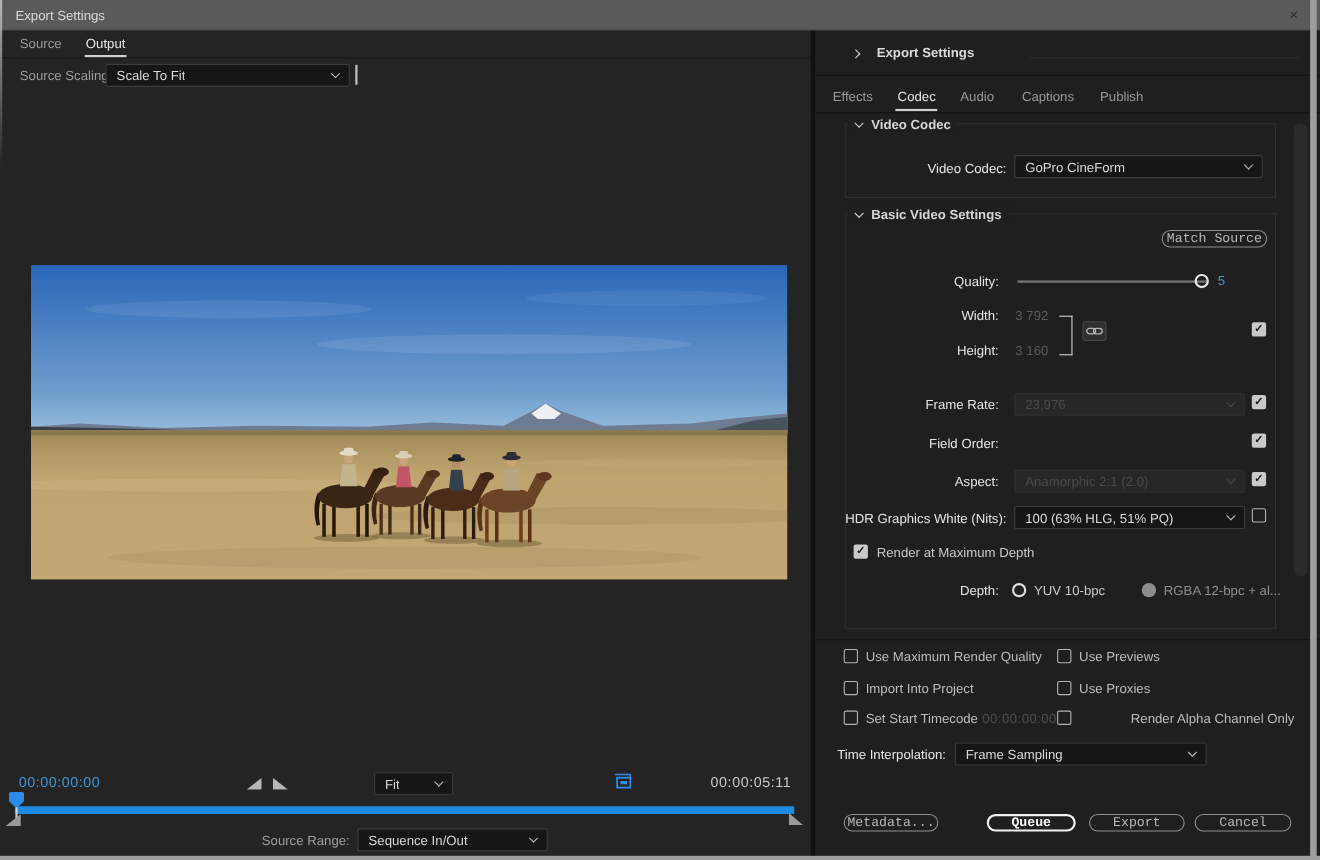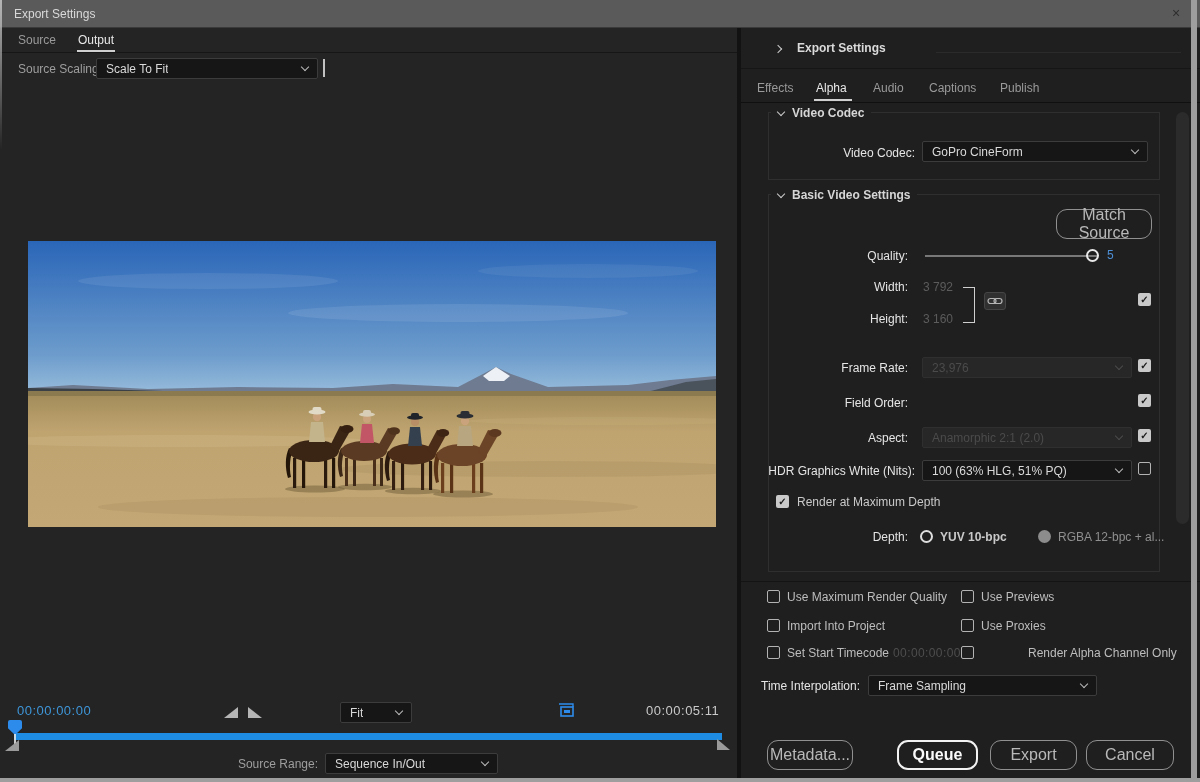--- a/index.html
+++ b/index.html
@@ -44,23 +44,23 @@
 
   .cb { position:absolute; width:13px; height:13px; border-radius:2px; }
   .cb.unchecked { border:1.6px solid #b3b3b3; background:transparent; }
   .cb.checked { background:#c9c9c9; color:#191919; font-size:10px; font-weight:bold;
                 display:flex; align-items:center; justify-content:center; line-height:1; }
 
   .radio { position:absolute; width:13px; height:13px; border-radius:50%; }
   .radio.hollow { border:2px solid #dedede; }
   .radio.filled { background:#8c8c8c; }
 
-  .pill { position:absolute; height:30px; border:1px solid #909090; border-radius:11px; background:transparent;
-          color:#b9b9b9; font-size:16px; display:flex; align-items:center; justify-content:center;
-          font-family:Liberation Sans, sans-serif; cursor:default; }
+  .pill { position:absolute; height:16px; border:1px solid #909090; border-radius:11px; background:transparent;
+          color:#b9b9b9; font-size:12px; display:flex; align-items:center; justify-content:center;
+          font-family:Liberation Mono, monospace; cursor:default; }
   .pill.primary { border:2px solid #f2f2f2; color:#fafafa; font-weight:bold; }
 
   .secbox { position:absolute; left:27px; width:392px; border:1px solid #2f2f2f; }
   .sechdr { position:absolute; display:flex; align-items:center; gap:8px; background:#1f1f1f;
             padding:0 7px; font-size:12px; font-weight:bold; color:#d6d6d6; height:14px; z-index:2; }
   .sechdr .chev { color:#cccccc; margin-top:-2px; }
 
   .hline { position:absolute; height:1px; background:#161616; }
 
   .tri { position:absolute; background:#b5b5b5; }
@@ -241,21 +241,21 @@
     </div>
   </div>
 
   <div class="panel-right">
     <span class="chev right abs" style="left:34px;top:18px;color:#cfcfcf;"></span>
     <span class="abs" style="left:56px;top:13px;font-size:12px;font-weight:bold;color:#dadada;">Export Settings</span>
     <div class="abs" style="left:195px;top:24px;width:245px;height:1px;background:#2b2b2b;"></div>
     <div class="hline" style="left:0;top:40px;width:459px;"></div>
 
     <span class="tab" style="left:16px;top:53px;">Effects</span>
-    <span class="tab active" style="left:75px;top:53px;">Alpha</span>
+    <span class="tab active" style="left:75px;top:53px;">Codec</span>
     <span class="tab" style="left:132px;top:53px;">Audio</span>
     <span class="tab" style="left:188px;top:53px;">Captions</span>
     <span class="tab" style="left:259px;top:53px;">Publish</span>
     <div class="underline" style="left:73px;top:71px;width:38px;"></div>
     <div class="hline" style="left:0;top:74px;width:459px;background:#101010;"></div>
 
     <div class="secbox" style="top:84px;height:68px;"></div>
     <div class="sechdr" style="left:30px;top:78px;">
       <span class="chev"></span>
       <span>Video Codec</span>
@@ -323,21 +323,21 @@
     </div>
     <div class="cb unchecked" style="left:397px;top:434px;"></div>
 
     <div class="cb checked" style="left:35px;top:467px;">
         <span>✓</span>
       </div>
     <span class="opt-label" style="left:56px;top:467px;color:#c9c9c9;">Render at Maximum Depth</span>
 
     <div class="rlabel" style="left:17px;top:502px;width:150px;">Depth:</div>
     <div class="radio hollow" style="left:179px;top:502px;"></div>
-    <span class="opt-label" style="left:199px;top:502px;color:#c9c9c9;font-weight:bold;">YUV 10-bpc</span>
+    <span class="opt-label" style="left:199px;top:502px;color:#c9c9c9;">YUV 10-bpc</span>
     <div class="radio filled" style="left:297px;top:502px;"></div>
     <span class="opt-label" style="left:317px;top:502px;color:#8f8f8f;">RGBA 12-bpc + al...</span>
 
     <div class="hline" style="left:0;top:553px;width:459px;background:#141414;"></div>
 
     <div class="cb unchecked" style="left:26px;top:562px;"></div>
     <span class="opt-label" style="left:46px;top:562px;">Use Maximum Render Quality</span>
     <div class="cb unchecked" style="left:220px;top:562px;"></div>
     <span class="opt-label" style="left:240px;top:562px;">Use Previews</span>
 

